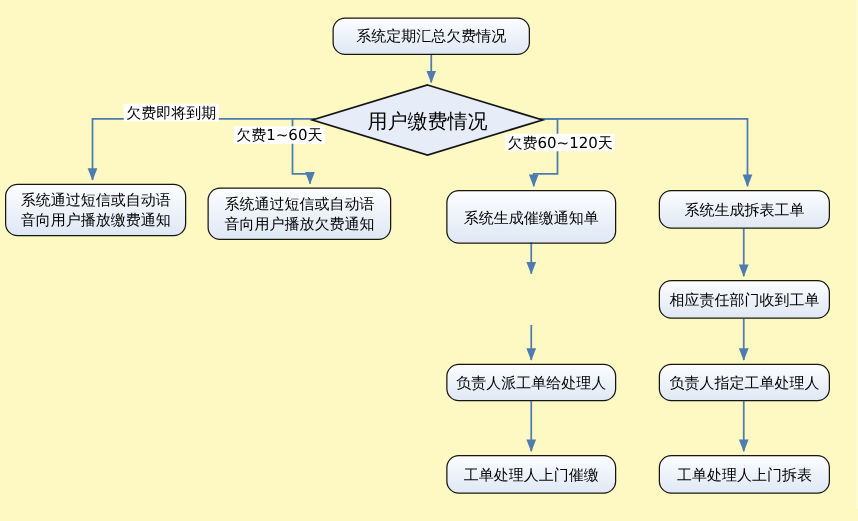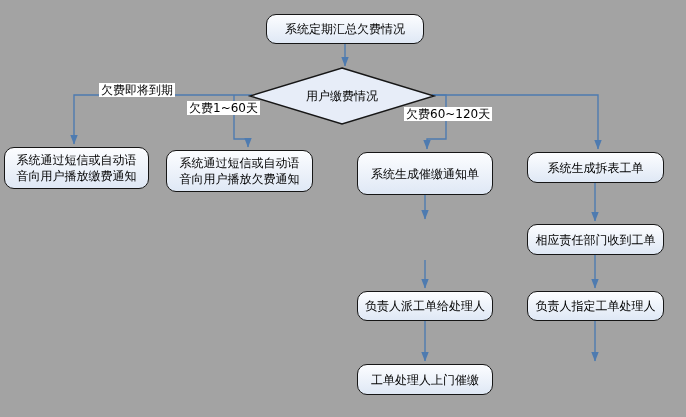--- a/index.html
+++ b/index.html
@@ -6,21 +6,21 @@
     --connector:#4e7bb0;
     --node-border:#161616;
     --node-fill-top:#fcfdff;
     --node-fill-bottom:#dfe8f5;
     --text:#000000;
   }
   html,body{margin:0;padding:0;background:#ffffff;}
   .canvas{
     position:relative;
     width:686px;height:417px;
-    background:#a3a3a3;
+    background:#fef9c3;
     font-family:"DejaVu Sans","Liberation Sans",sans-serif;
     color:var(--text);
     overflow:hidden;
   }
   .wires{position:absolute;left:0;top:0;width:686px;height:417px;}
   .wire{fill:none;stroke:var(--connector);stroke-width:1.4;}
   .ah{fill:var(--connector);}
   .dshape{fill:#e7edf8;stroke:var(--node-border);stroke-width:1.4;}
   .node{
     position:absolute;
@@ -29,21 +29,21 @@
     border-radius:10px;
     background:linear-gradient(180deg,var(--node-fill-top) 0%,var(--node-fill-bottom) 100%);
     display:flex;align-items:center;justify-content:center;
     text-align:center;
     font-size:12px;line-height:16px;
     padding:1px 7px;
   }
   .dlabel{
     position:absolute;
     display:flex;align-items:center;justify-content:center;
-    text-align:center;font-size:12px;line-height:15px;
+    text-align:center;font-size:16px;line-height:15px;
   }
   .elabel{
     position:absolute;
     background:#ffffff;
     font-size:12px;line-height:14px;
     padding:0 2px;
     white-space:nowrap;
   }
 </style>
 </head>
@@ -91,14 +91,15 @@
 
   <div class="node" style="left:166px;top:150px;width:147px;height:42px">系统通过短信或自动语音向用户播放欠费通知</div>
 
   <div class="node" style="left:357px;top:152px;width:136px;height:43px">系统生成催缴通知单</div>
   <div class="node" style="left:357px;top:291px;width:136px;height:30px">负责人派工单给处理人</div>
   <div class="node" style="left:357px;top:364px;width:136px;height:31px">工单处理人上门催缴</div>
 
   <div class="node" style="left:527px;top:152px;width:137px;height:31px">系统生成拆表工单</div>
   <div class="node" style="left:527px;top:291px;width:137px;height:30px">负责人指定工单处理人</div>
   <div class="node" style="left:527px;top:224px;width:137px;height:31px">相应责任部门收到工单</div>
+  <div class="node" style="left:527px;top:364px;width:137px;height:31px">工单处理人上门拆表</div>
 
 </div>
 
 </body></html>

